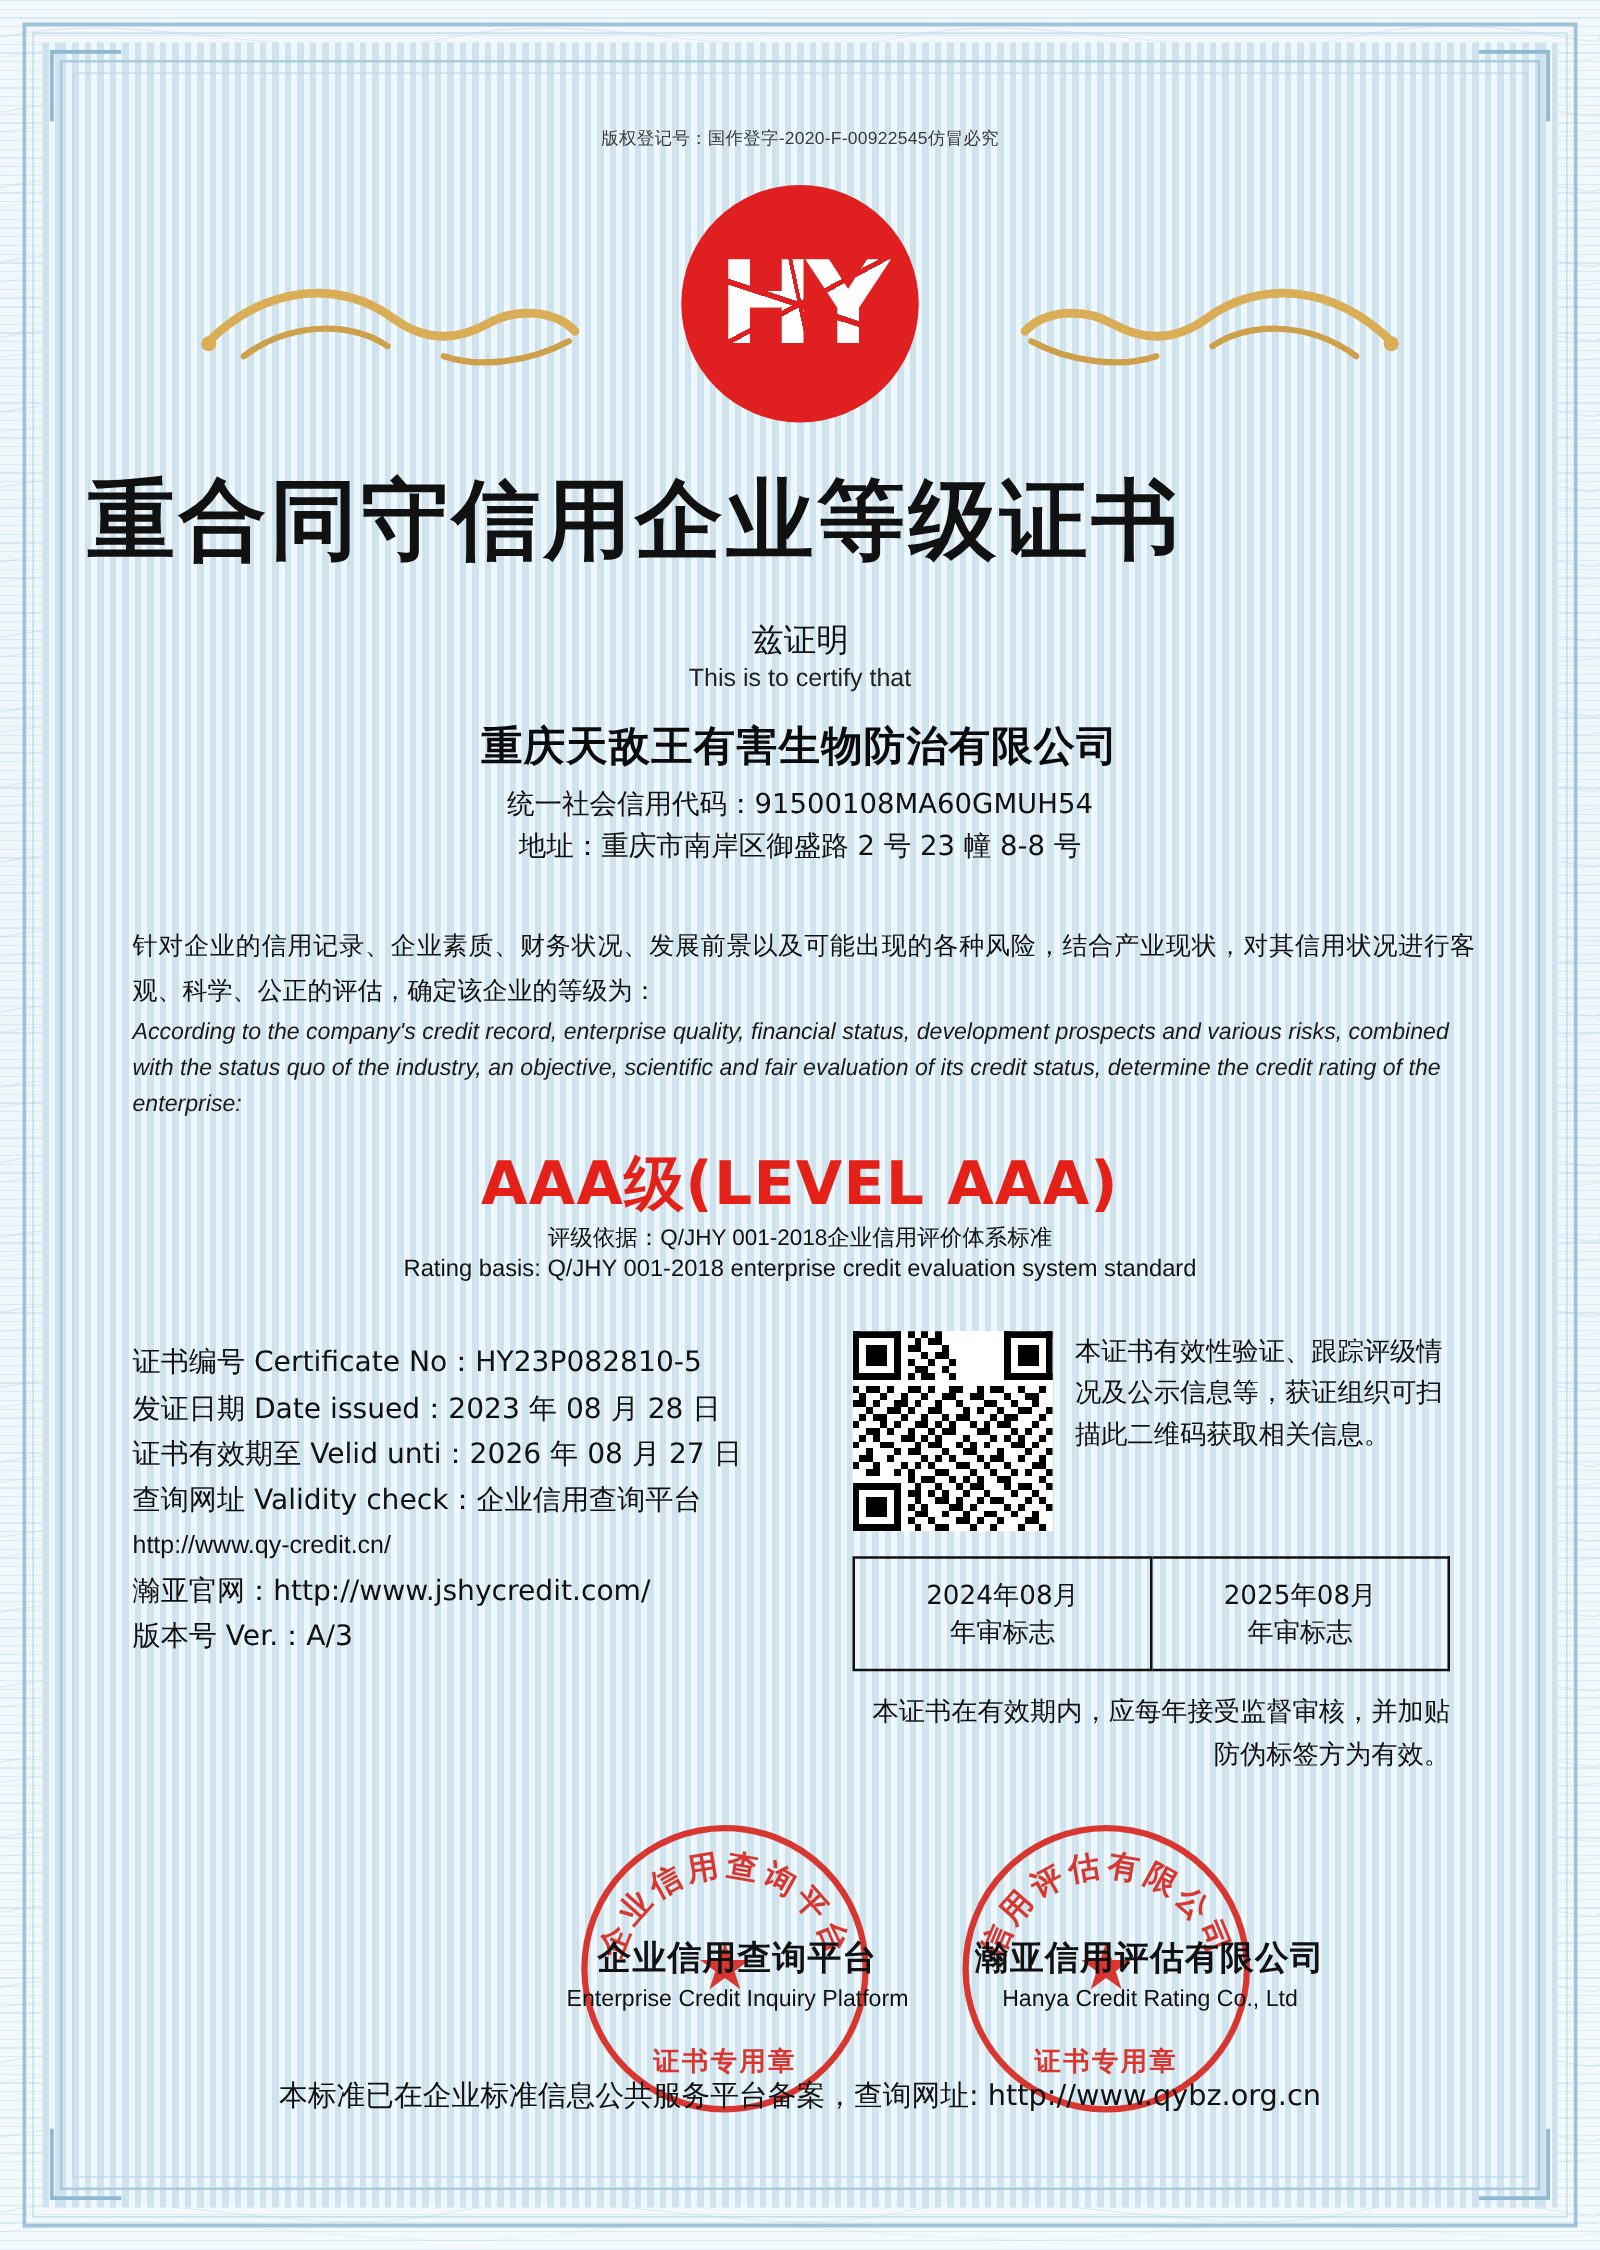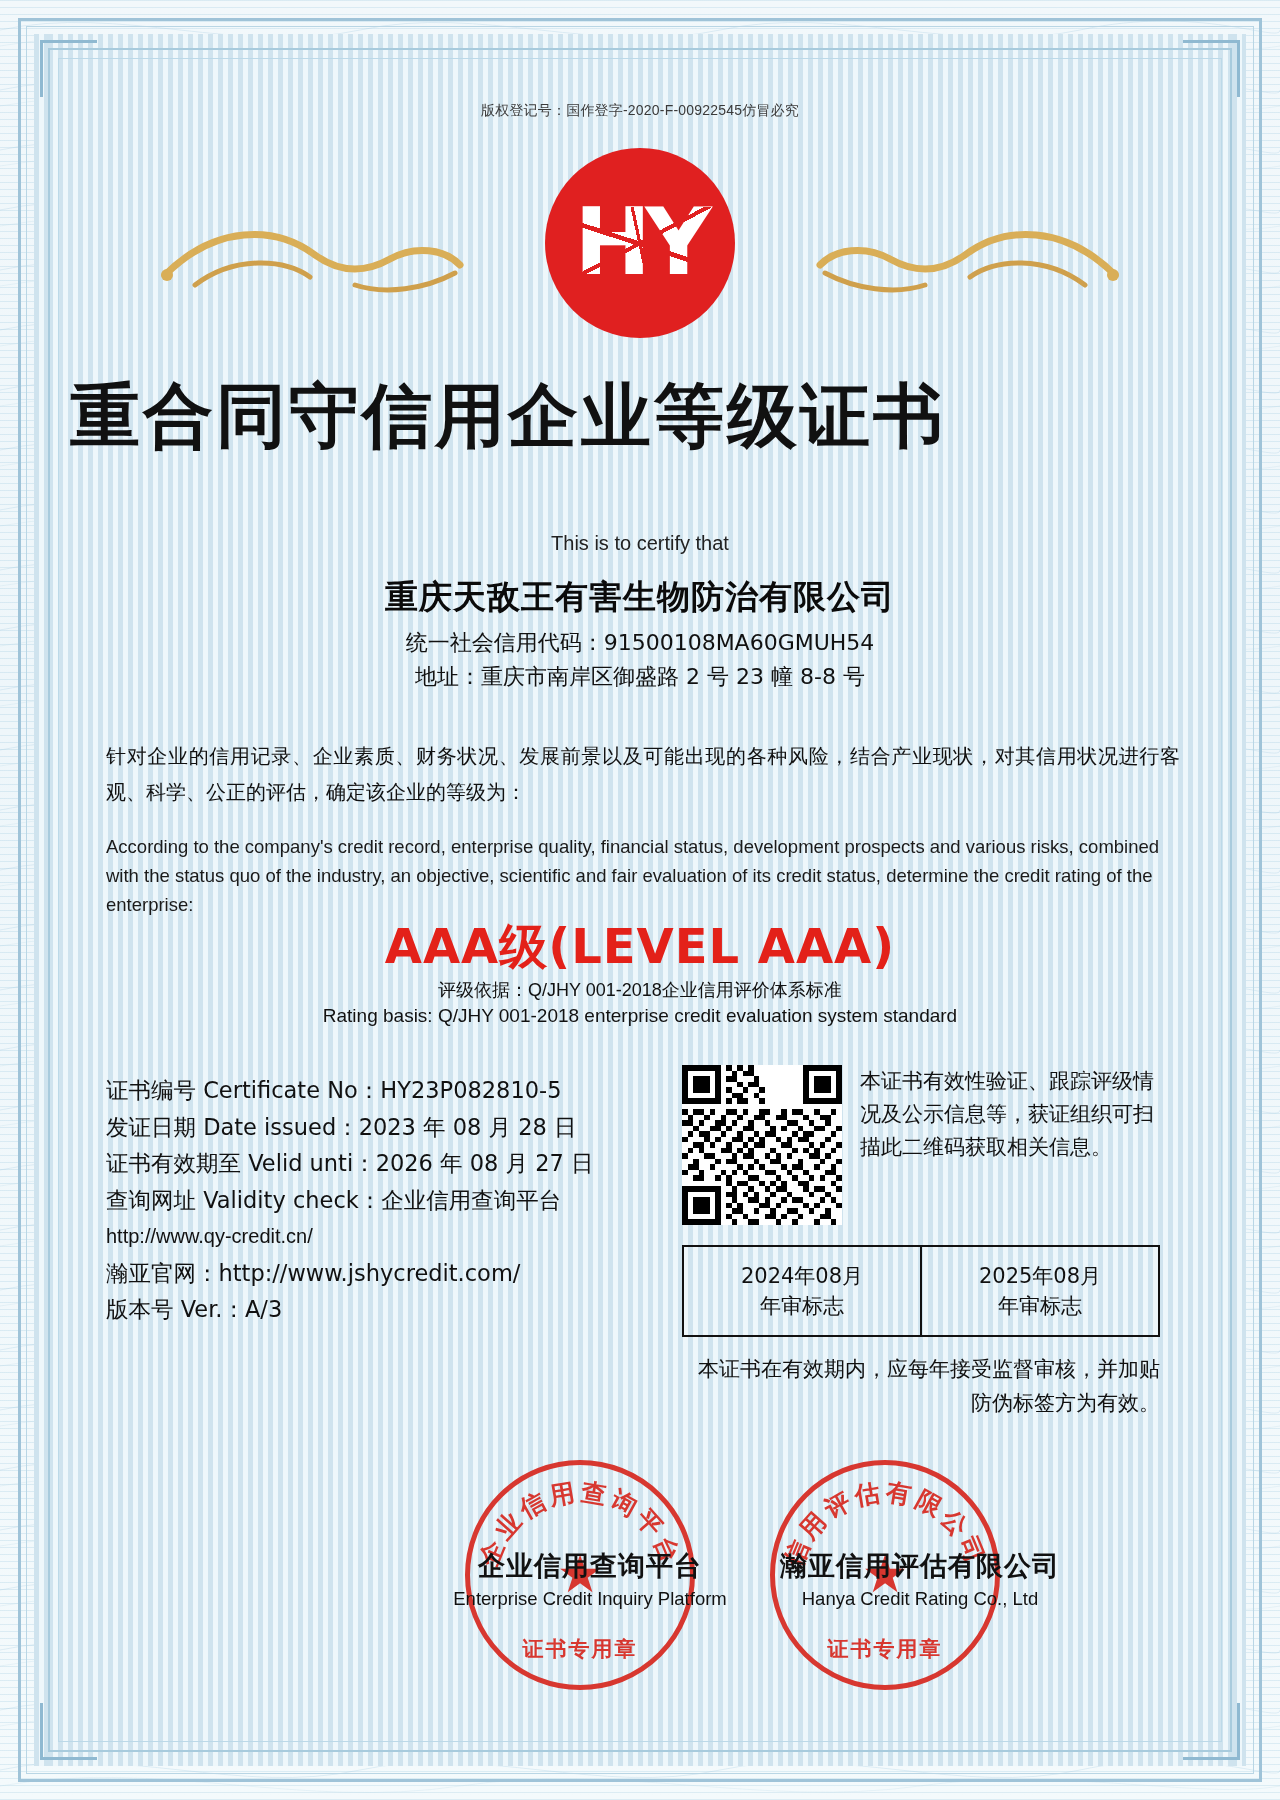--- a/index.html
+++ b/index.html
@@ -219,25 +219,26 @@
     right: 30px;
   }
   .body-cn {
     font-size: 20px;
     line-height: 36px;
     color: #111111;
     text-align: justify;
     font-family: "DejaVu Sans", sans-serif;
   }
   .body-en {
-    margin-top: 22px;
+    margin-top: 0;
     font-size: 18.5px;
     line-height: 29px;
     color: #1a1a1a;
     text-align: left;
+    font-style: italic;
   }
 
   .level {
     position: absolute;
     top: 845px;
     width: 100%;
     text-align: center;
     font-size: 48px;
     font-weight: bold;
     color: #e32119;
@@ -452,20 +453,21 @@
         <path d="M200,70 C230,80 270,74 300,58" fill="none" stroke="#cfa04c" stroke-width="5" stroke-linecap="round"></path>
         <circle cx="12" cy="60" r="6" fill="#d9ae57"></circle>
       </svg>
       <div class="logo-circle">
         <span class="logo-text">HY</span>
       </div>
     </div>
 
     <div class="title-cn">重合同守信用企业等级证书</div>
 
+    <div class="certify-cn">兹证明</div>
     <div class="certify-en">This is to certify that</div>
 
     <div class="company">重庆天敌王有害生物防治有限公司</div>
     <div class="credit-code">统一社会信用代码：91500108MA60GMUH54</div>
     <div class="address">地址：重庆市南岸区御盛路 2 号 23 幢 8-8 号</div>
 
     <div class="body-block">
       <div class="body-cn">针对企业的信用记录、企业素质、财务状况、发展前景以及可能出现的各种风险，结合产业现状，对其信用状况进行客观、科学、公正的评估，确定该企业的等级为：</div>
       <div class="body-en">According to the company's credit record, enterprise quality, financial status, development prospects and various risks, combined with the status quo of the industry, an objective, scientific and fair evaluation of its credit status, determine the credit rating of the enterprise:</div>
     </div>
@@ -741,15 +743,16 @@
       <div class="org left">
         <div class="cn">企业信用查询平台</div>
         <div class="en">Enterprise Credit Inquiry Platform</div>
       </div>
       <div class="org right">
         <div class="cn">瀚亚信用评估有限公司</div>
         <div class="en">Hanya Credit Rating Co., Ltd</div>
       </div>
     </div>
 
+    <div class="footer-note">本标准已在企业标准信息公共服务平台备案，查询网址: http://www.qybz.org.cn</div>
 
   </div>
 </div>
 
 </body></html>

